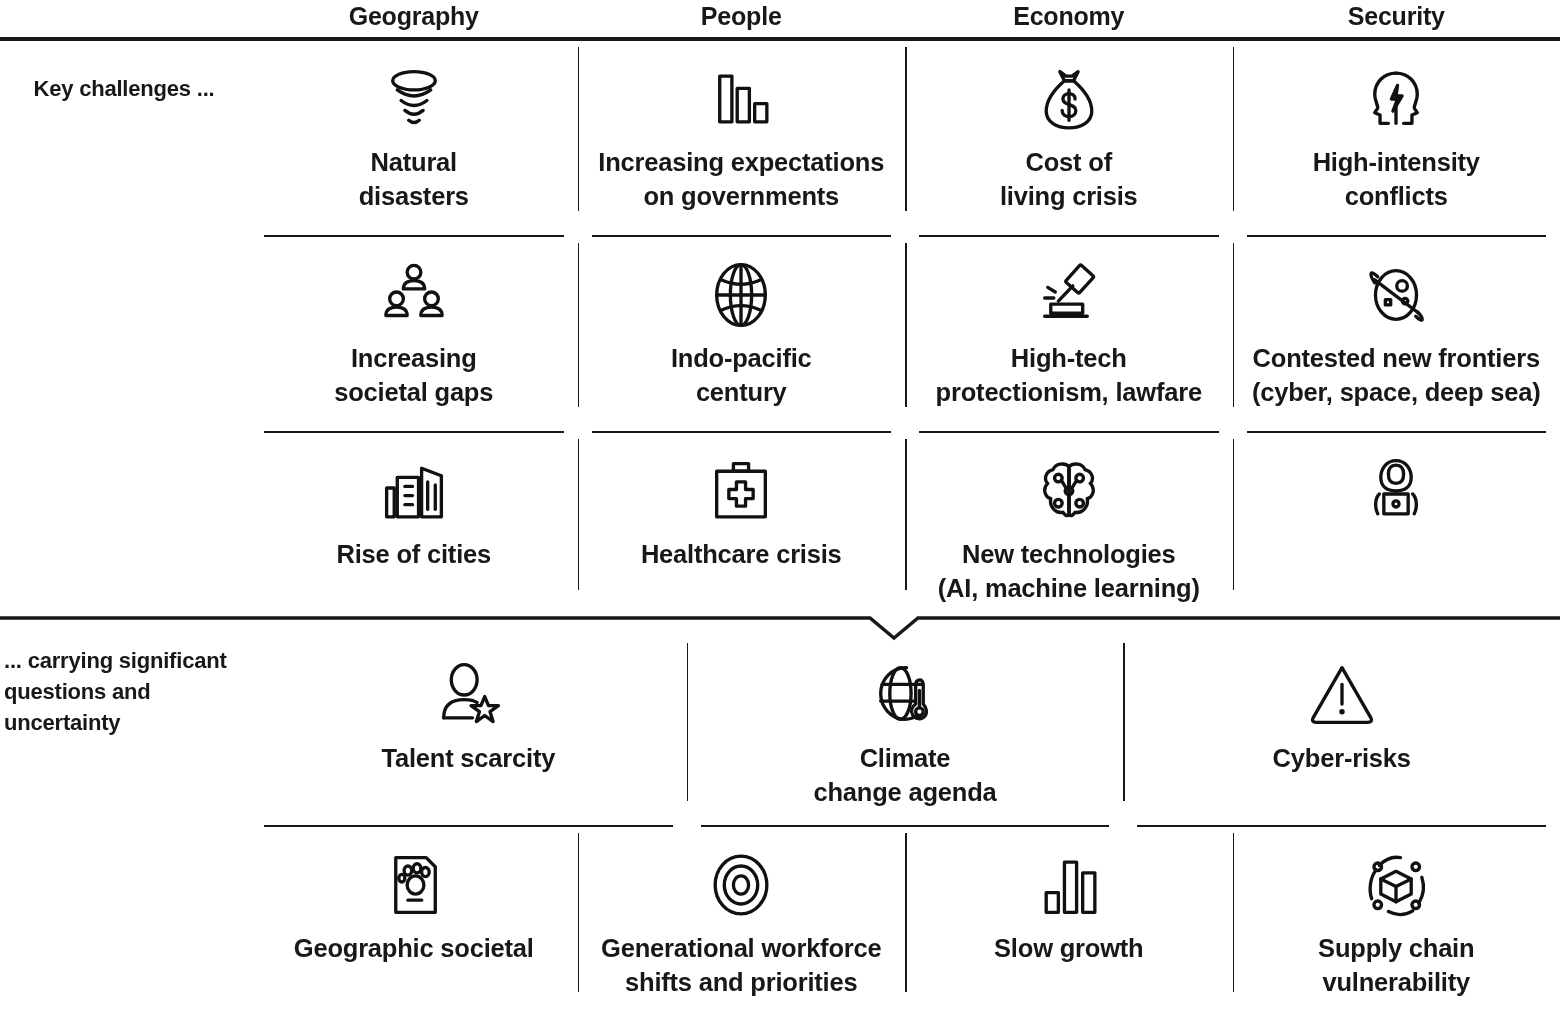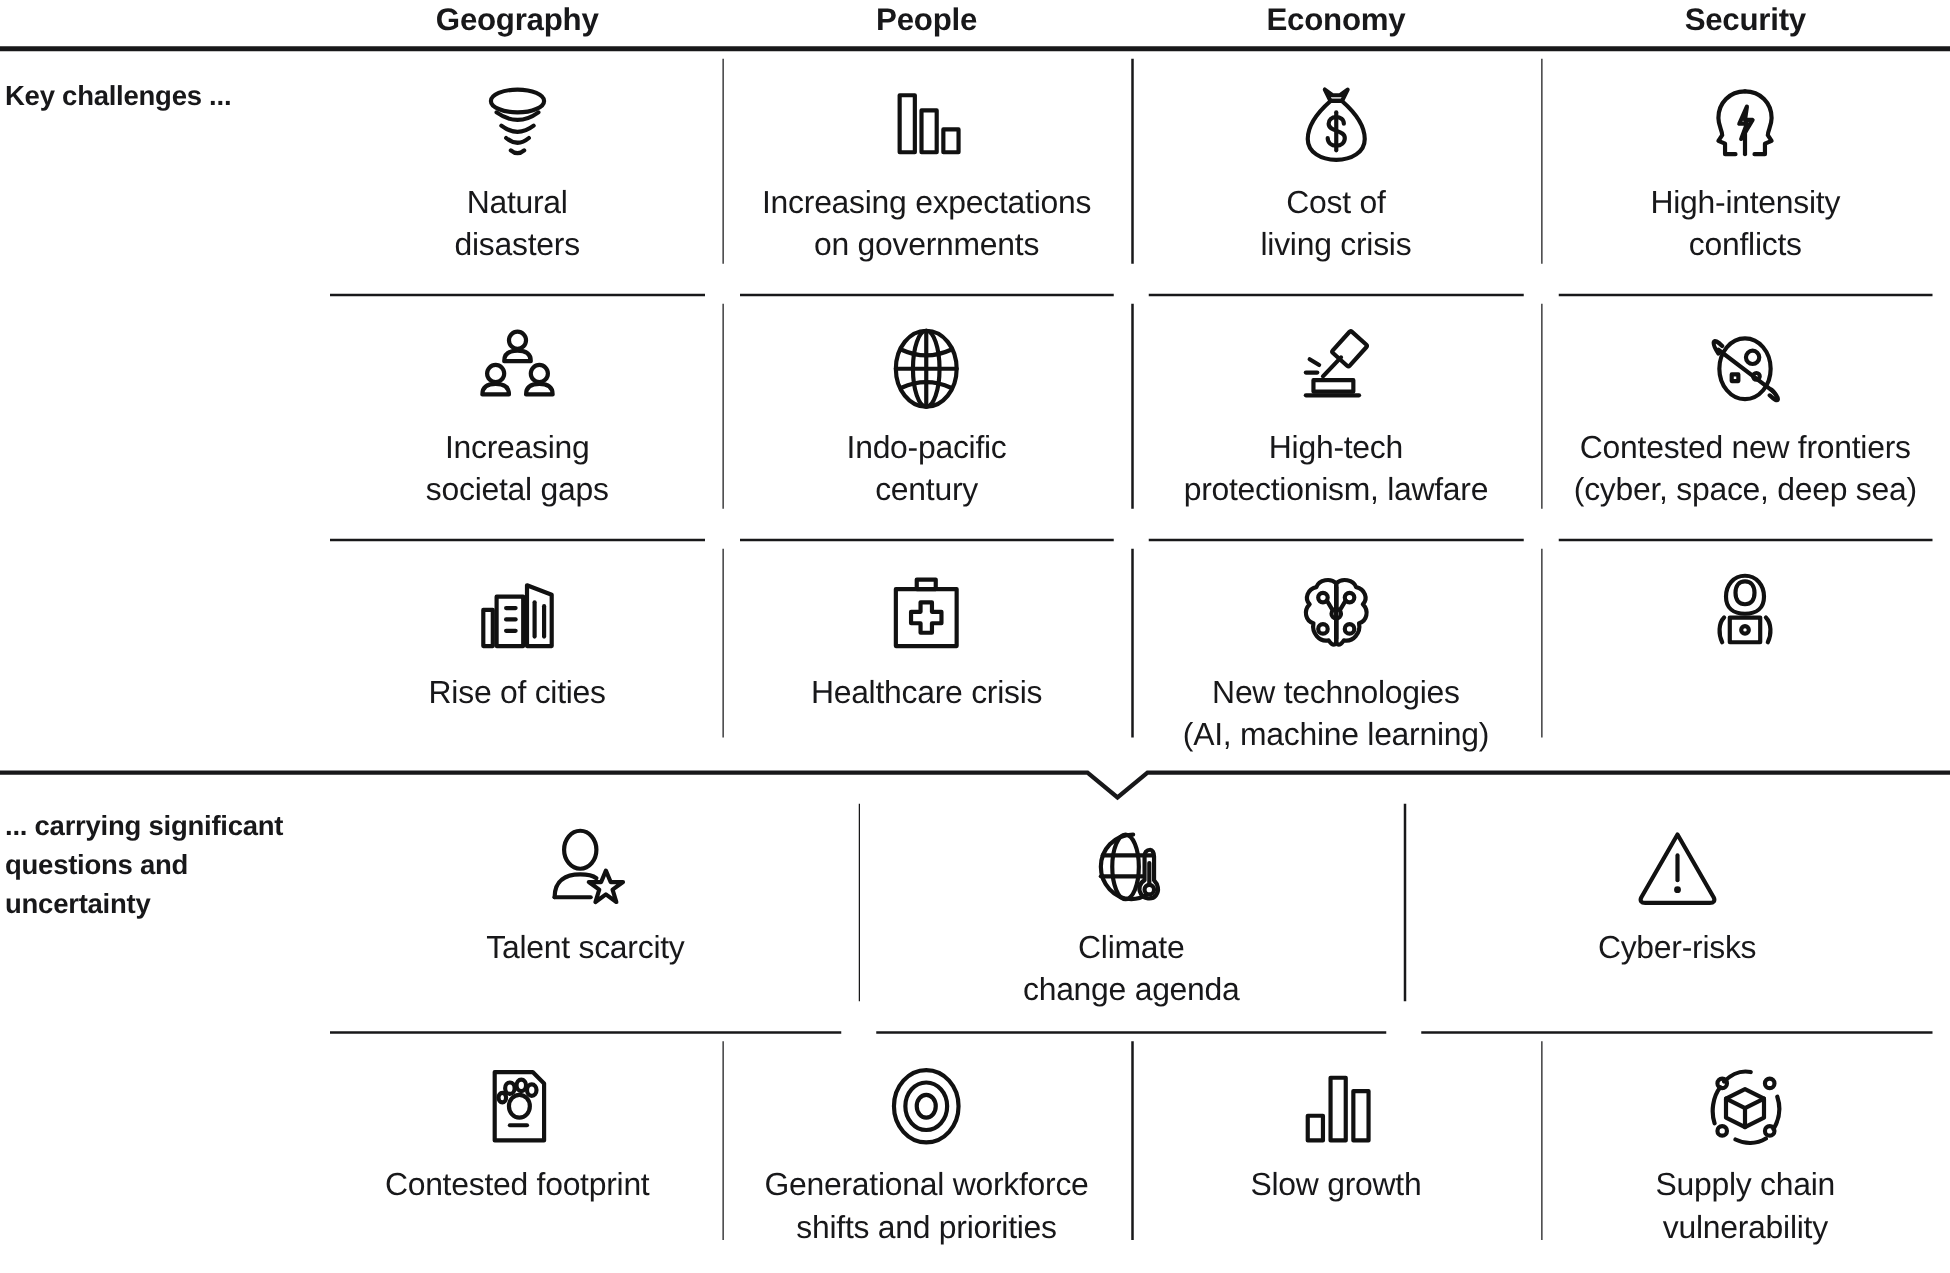--- a/index.html
+++ b/index.html
@@ -73,21 +73,21 @@
   .section-label {
     position: absolute;
     left: 4px;
     width: 240px;
     font-size: 22px;
     font-weight: bold;
     line-height: 31px;
     color: #18181a;
     letter-spacing: -0.2px;
   }
-  #section-key .section-label { top: 20px; }
+  #section-key .section-label { top: 32px; text-align: center; }
   #section-uncertainty .section-label { top: 8px; }
 
   
   .grid {
     position: absolute;
     left: 250px;
     top: 0;
     width: 1310px;
   }
   .grid-row {
@@ -96,20 +96,21 @@
     position: relative;
   }
   .cell {
     flex: 1 1 0;
     position: relative;
     box-sizing: border-box;
     display: flex;
     flex-direction: column;
     align-items: center;
     justify-content: flex-start;
+    font-weight: bold;
   }
   
   .cell + .cell::before {
     content: "";
     position: absolute;
     left: 0;
     top: 6px;
     bottom: 26px;
     width: 1.6px;
     background: #18181a;
@@ -405,21 +406,21 @@
             <svg viewBox="0 0 100 100">
               <path d="M26 14 L66 14 L78 26 L78 86 L26 86 Z"></path>
               <ellipse cx="52" cy="50" rx="11" ry="12"></ellipse>
               <ellipse cx="42" cy="31" rx="5" ry="6"></ellipse>
               <ellipse cx="54" cy="28" rx="5" ry="6"></ellipse>
               <ellipse cx="65" cy="33" rx="5" ry="6"></ellipse>
               <ellipse cx="34" cy="41" rx="4" ry="5"></ellipse>
               <line x1="42" y1="70" x2="60" y2="70"></line>
             </svg>
           </div>
-          <div class="cell-label">Contested footprint</div>
+          <div class="cell-label">Geographic societal</div>
         </div>
         <div class="cell">
           <div class="cell-icon">
             <svg viewBox="0 0 100 100">
               <ellipse cx="50" cy="50" rx="34" ry="38"></ellipse>
               <ellipse cx="50" cy="50" rx="22" ry="25"></ellipse>
               <ellipse cx="50" cy="50" rx="10" ry="12"></ellipse>
             </svg>
           </div>
           <div class="cell-label">Generational workforce

